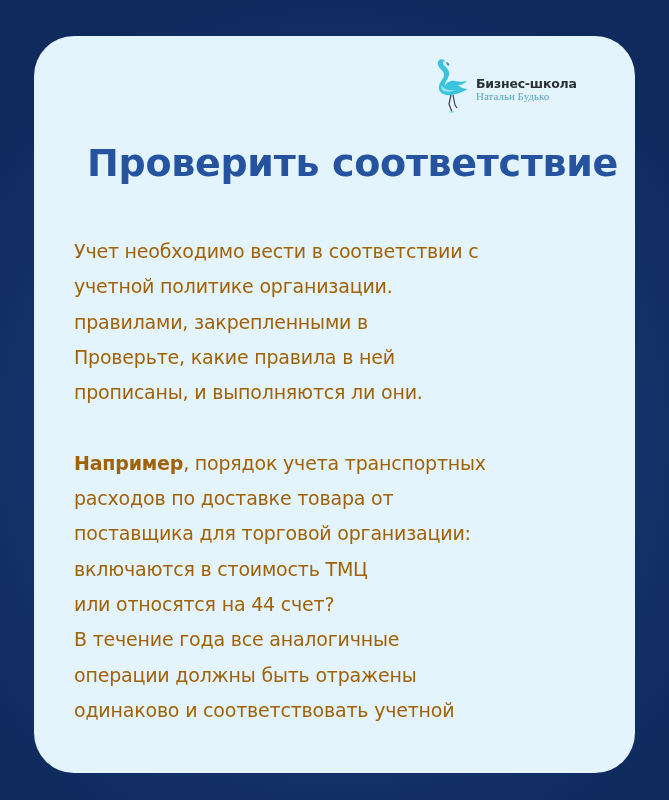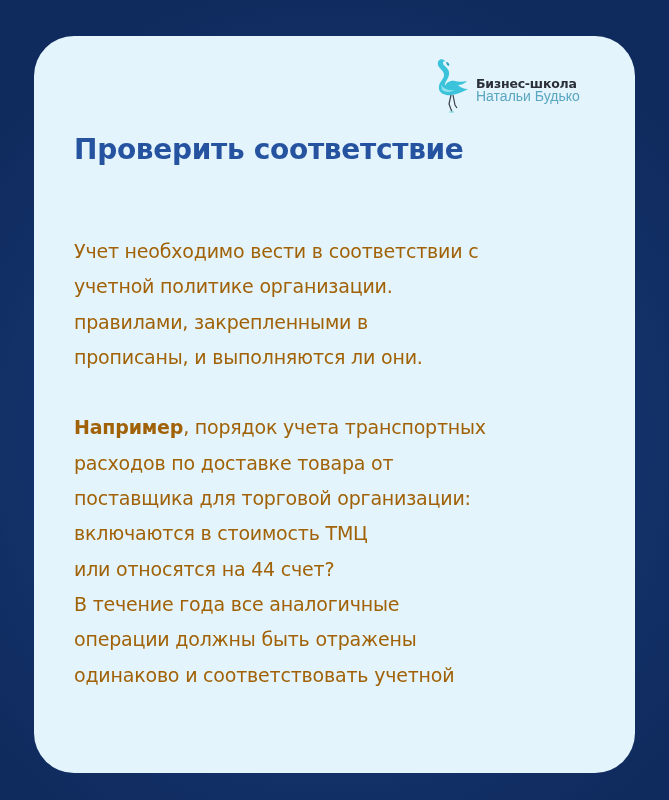--- a/index.html
+++ b/index.html
@@ -42,34 +42,34 @@
     }
     .logo-title {
       font-family: "DejaVu Sans", sans-serif;
       font-weight: bold;
       font-size: 12.5px;
       color: #2b2f38;
       line-height: 15px;
       letter-spacing: -0.2px;
     }
     .logo-sub {
-      font-family: Liberation Sans, sans-serif;
-      font-size: 14px;
+      font-family: Liberation Serif, serif;
+      font-size: 11px;
       color: #5aa6c2;
       line-height: 11px;
     }
     .title {
       position: absolute;
       left: 40px;
       top: 94px;
       width: 560px;
-      margin: 0;
+      margin: 13px;
       font-family: "DejaVu Sans", sans-serif;
       font-weight: bold;
-      font-size: 28px;
+      font-size: 38px;
       line-height: 40px;
       color: #2553a0;
       letter-spacing: -0.3px;
     }
     .body-text {
       position: absolute;
       left: 40px;
       top: 198px;
       width: 550px;
       font-family: "DejaVu Sans", sans-serif;
@@ -115,20 +115,21 @@
 
   <h1 class="title">
     <span class="line">Проверить соответствие</span>
   </h1>
 
   <div class="body-text">
     <div>
       <span class="line">Учет необходимо вести в соответствии с</span>
       <span class="line">учетной политике организации.</span>
       <span class="line">правилами, закрепленными в</span>
+      <span class="line">Проверьте, какие правила в ней</span>
       <span class="line">прописаны, и выполняются ли они.</span>
     </div>
     <span class="gap"></span>
     <div>
       <span class="line"><span class="bold">Например</span><span>, порядок учета транспортных</span></span>
       <span class="line">расходов по доставке товара от</span>
       <span class="line">поставщика для торговой организации:</span>
       <span class="line">включаются в стоимость ТМЦ</span>
       <span class="line">или относятся на 44 счет?</span>
       <span class="line">В течение года все аналогичные</span>

